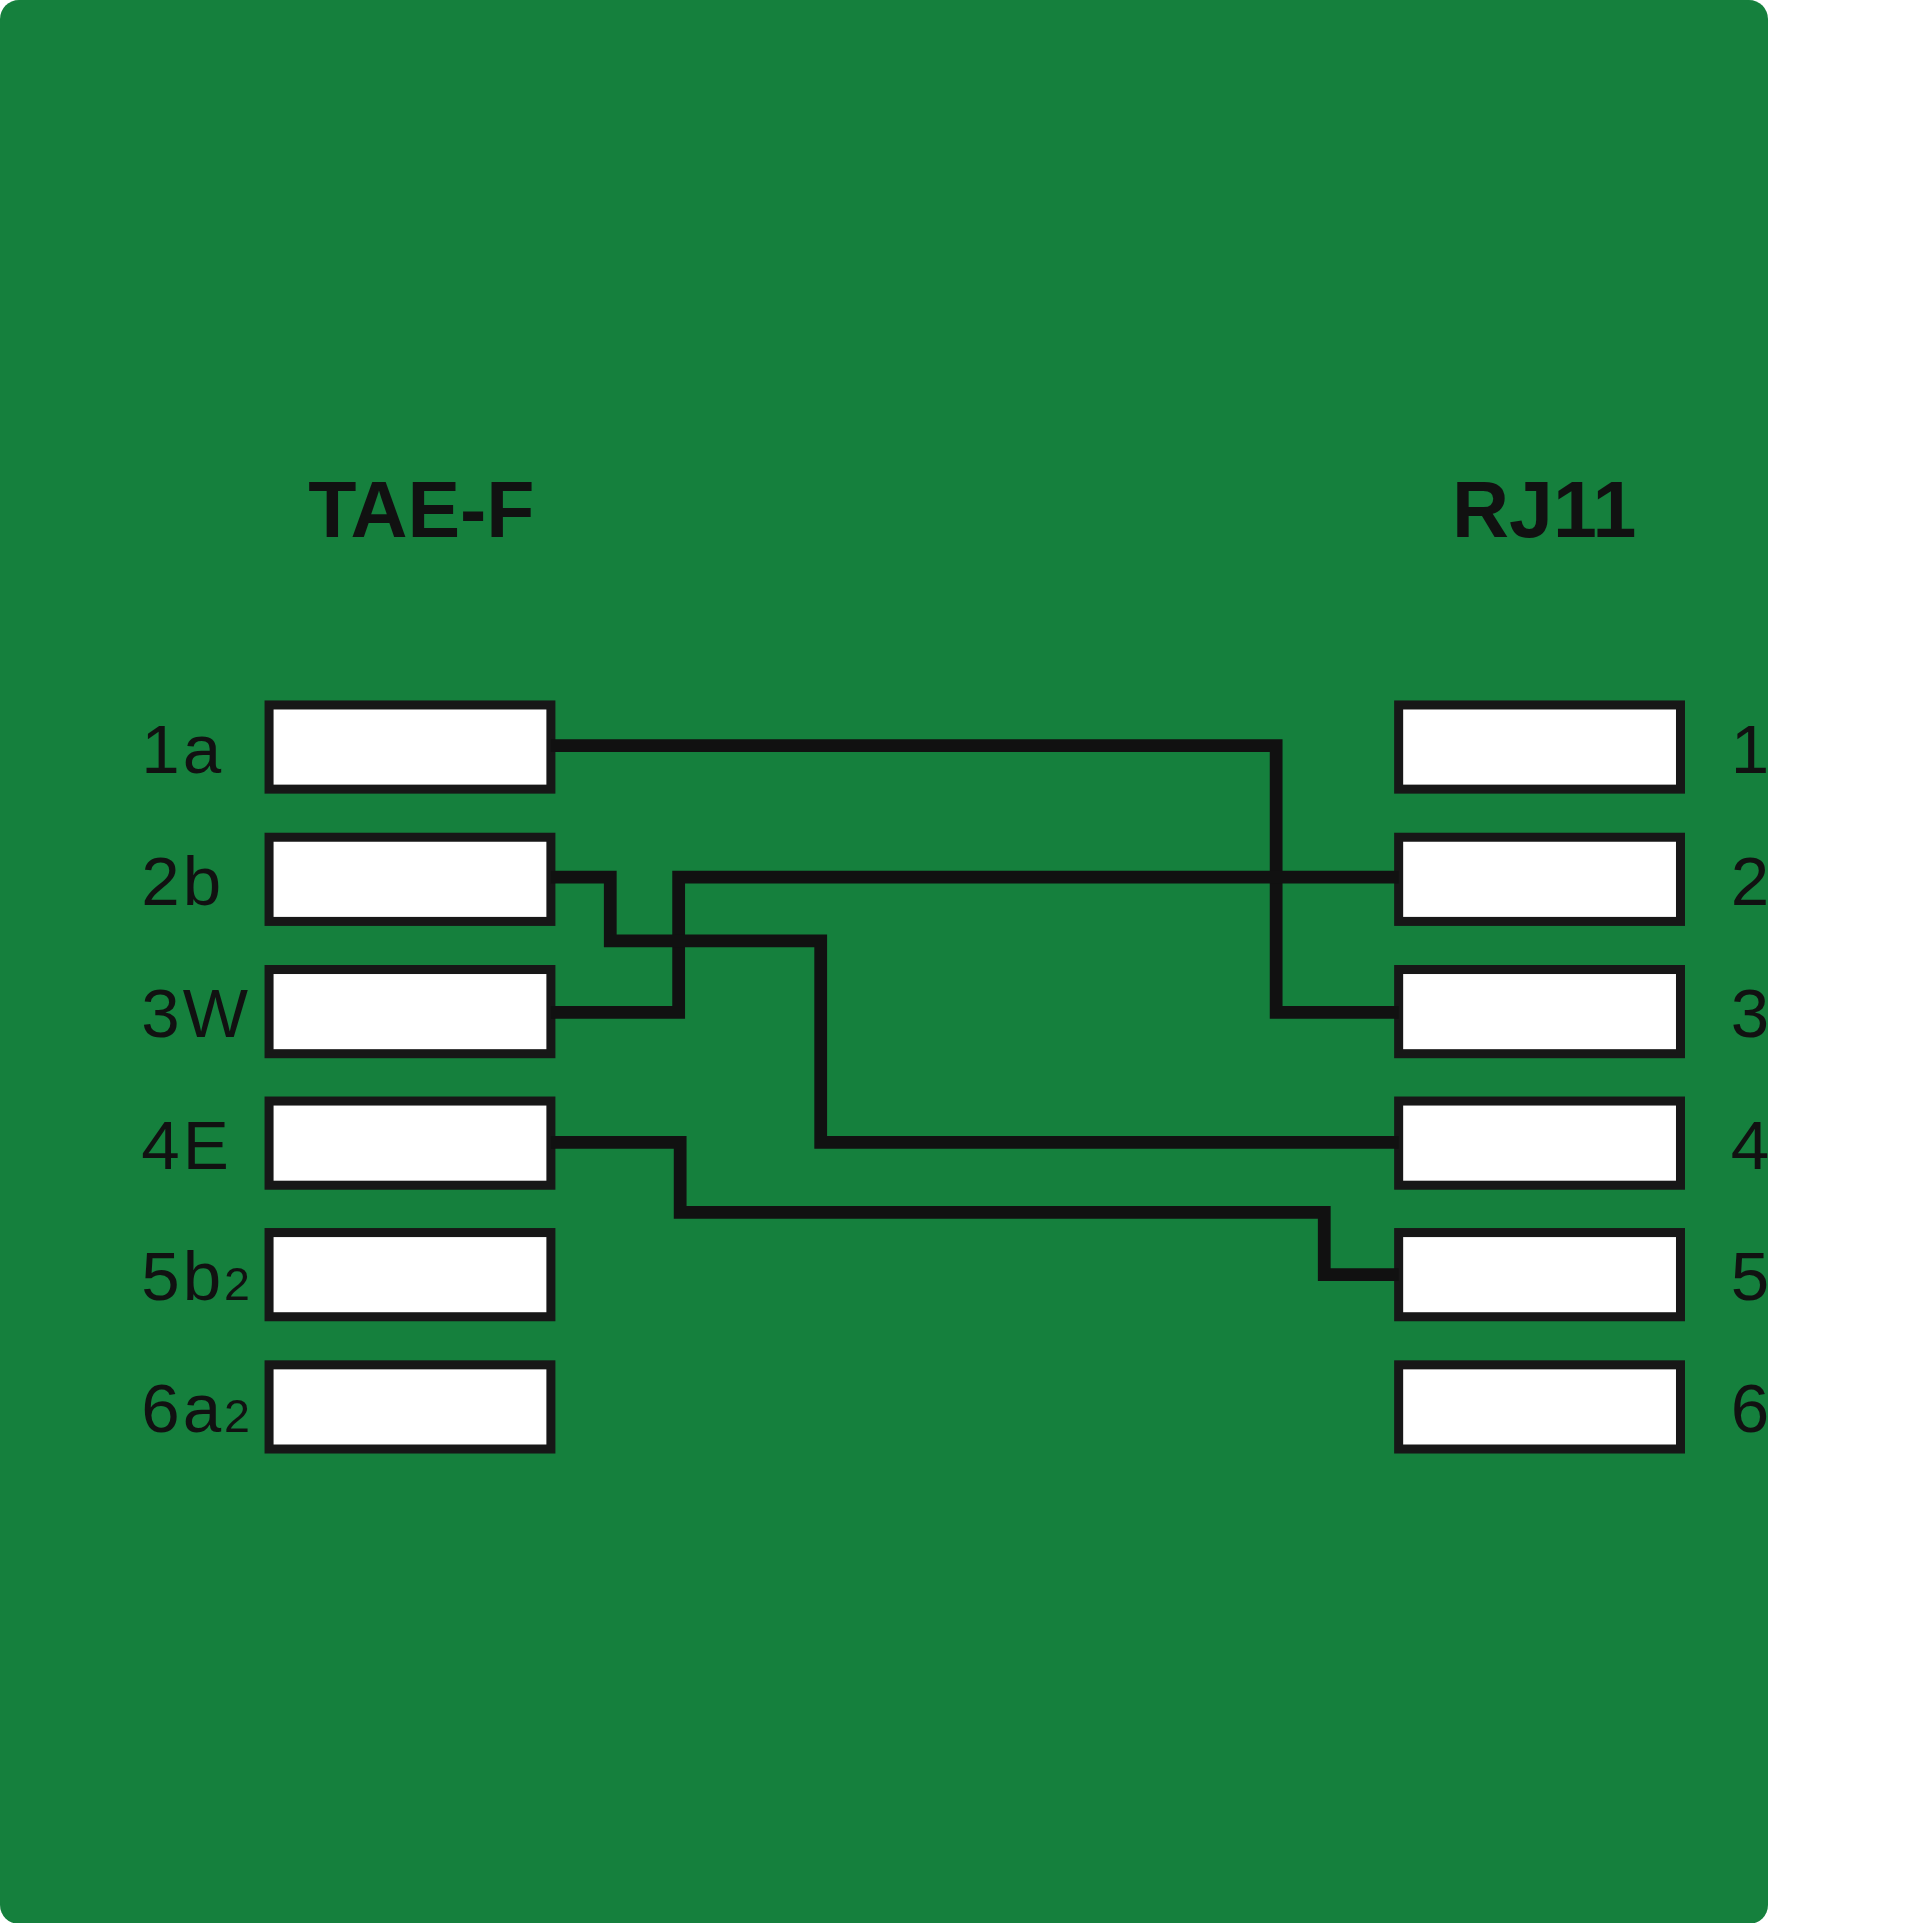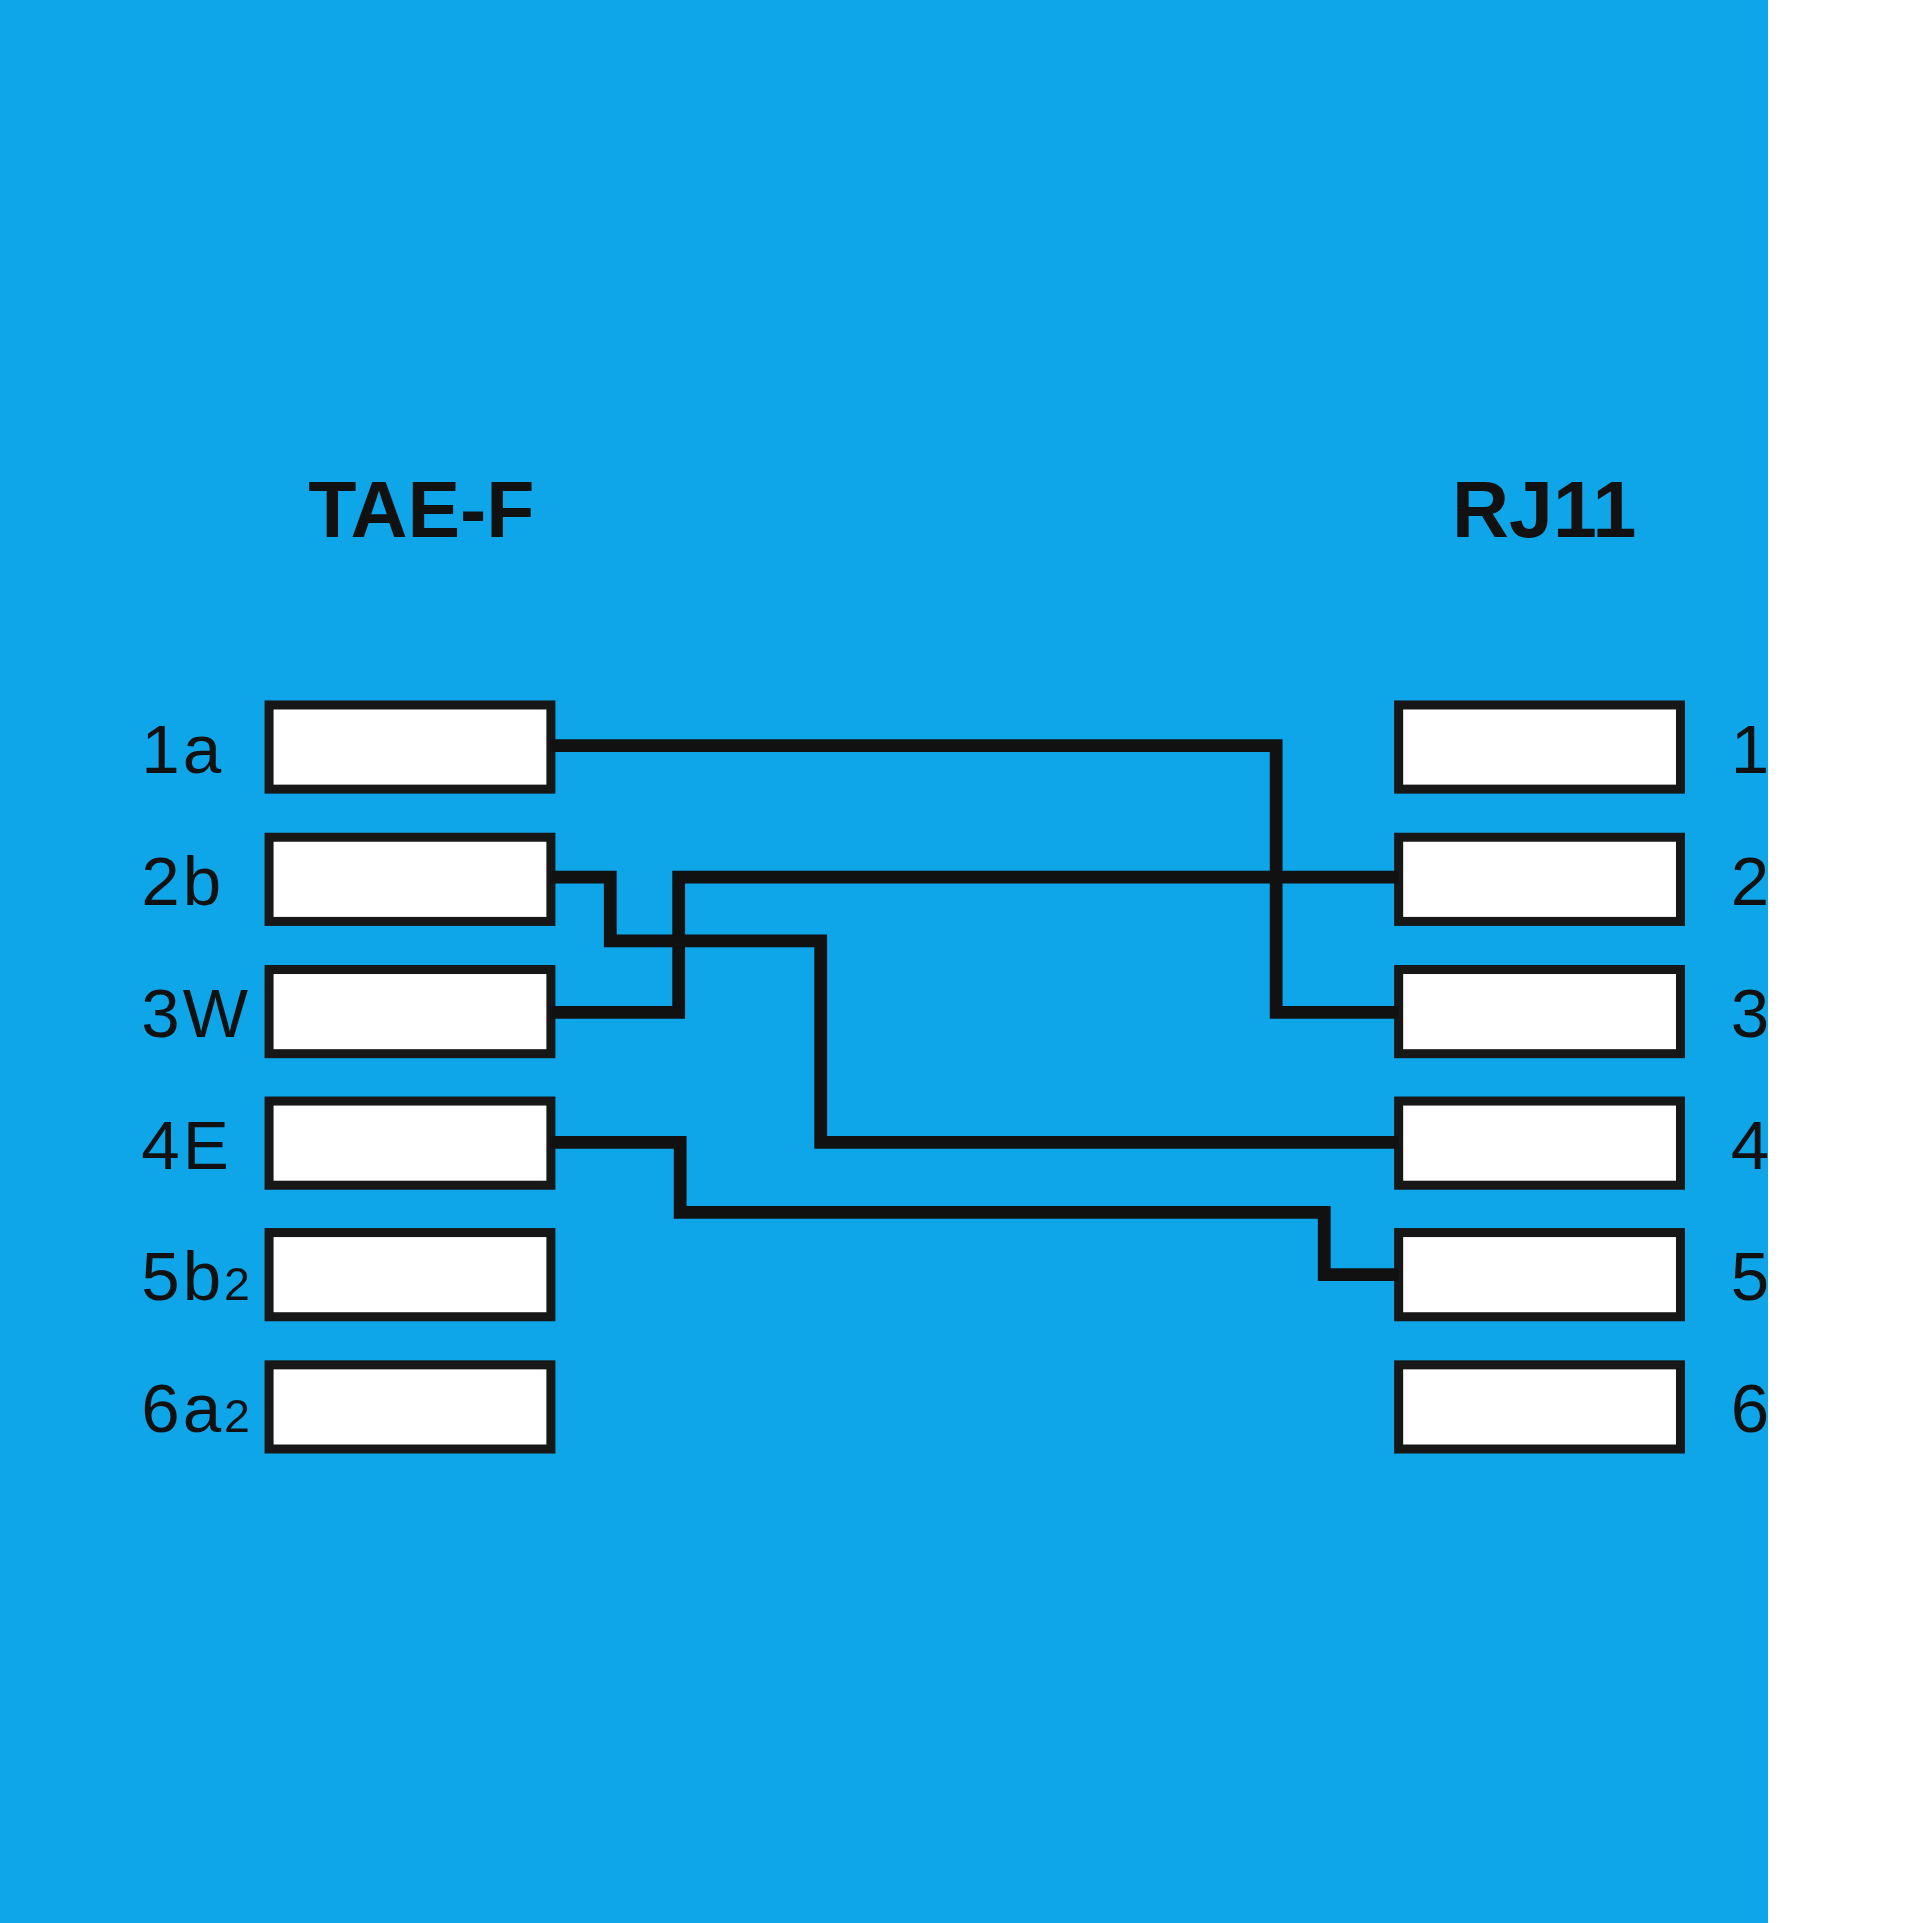--- a/index.html
+++ b/index.html
@@ -10,21 +10,22 @@
   body {
     width: 1924px;
     height: 1924px;
     font-family: "Liberation Sans", sans-serif;
     overflow: hidden;
   }
   #diagram-root {
     position: relative;
     width: 1768px;
     height: 1924px;
-    background: #0ea5e9;
+    background: #15803d;
+    border-radius: 19px;
   }
   svg.wiring {
     position: absolute;
     top: 0;
     left: 0;
     width: 1924px;
     height: 1924px;
     display: block;
   }
   .hdr-text {

